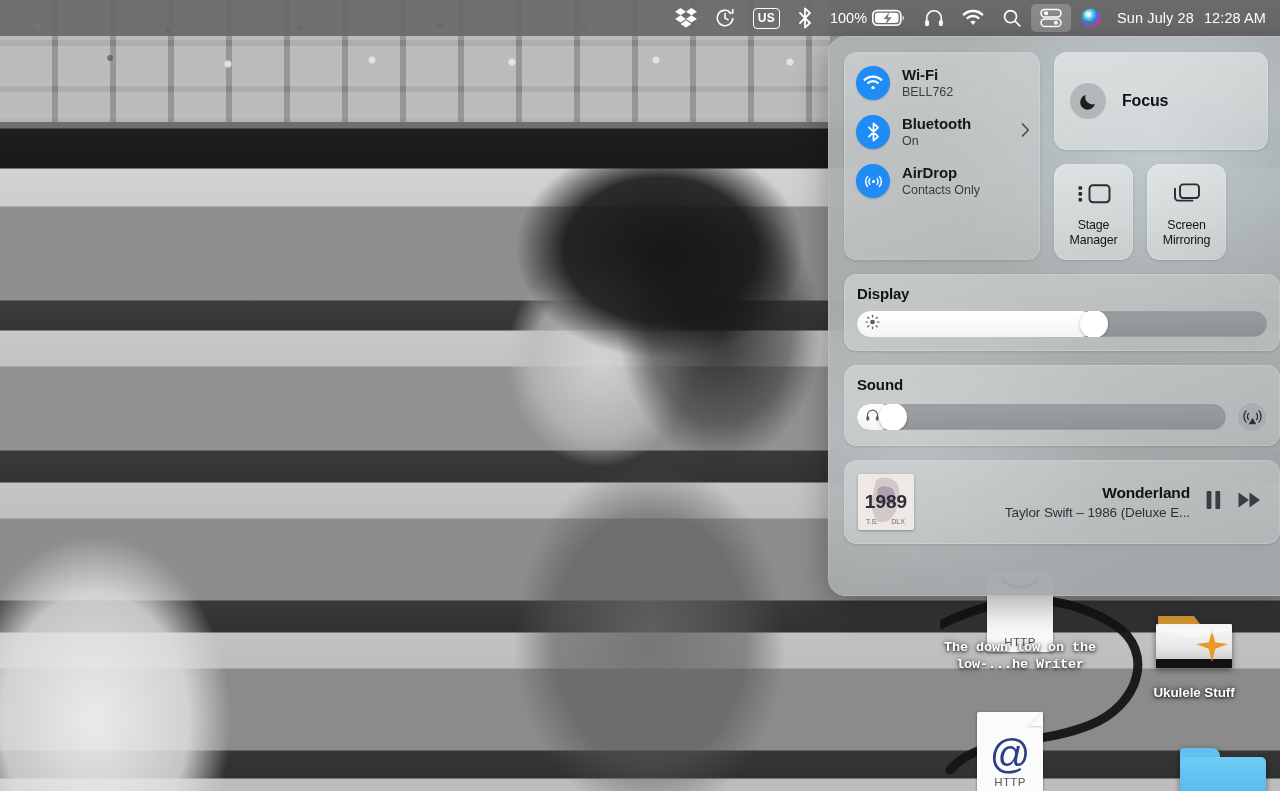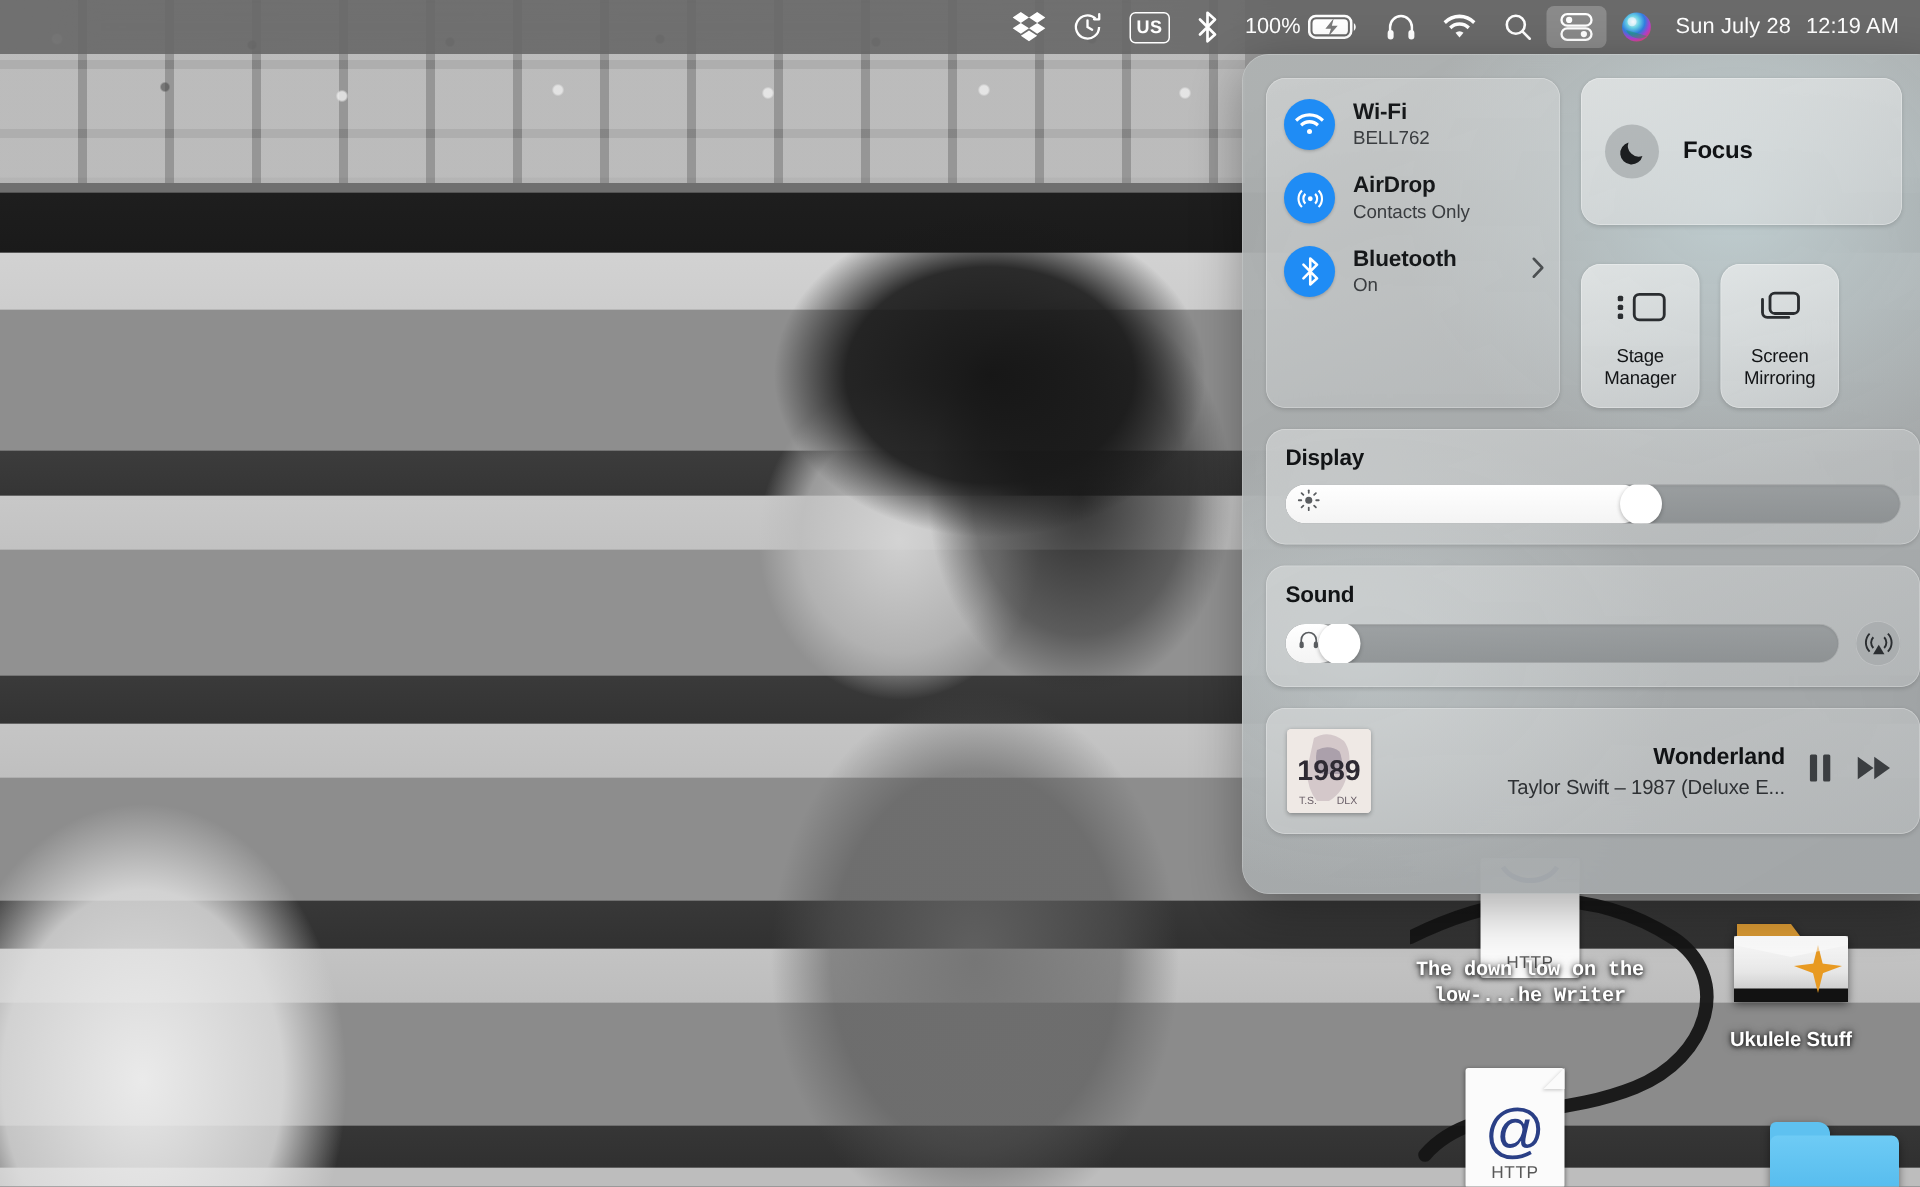--- a/index.html
+++ b/index.html
@@ -131,21 +131,21 @@
     background:#1f8cf5; flex:none;
     display:flex; align-items:center; justify-content:center;
     box-shadow:0 1px 2px rgba(0,0,0,.18);
   }
   .tgl-text { display:flex; flex-direction:column; line-height:1.12; min-width:0;}
   .tgl-title { font-size:15px; font-weight:700; color:#16181a; letter-spacing:-.1px;}
   .tgl-sub { font-size:12.5px; color:#3a3d40; margin-top:2px; letter-spacing:-.05px;}
   .chev { position:absolute; right:-2px; top:50%; transform:translateY(-50%); color:#4c5052; }
 
   
-  #rightcol { width:214px; display:flex; flex-direction:column; gap:26px; }
+  #rightcol { width:214px; display:flex; flex-direction:column; gap:14px; }
   #focus-tile {
     height:98px; padding:0 16px; display:flex; align-items:center; gap:16px;
     border-radius:13px;
     background:linear-gradient(160deg, rgba(234,236,236,.72), rgba(214,217,218,.58));
     box-shadow:0 1px 3px rgba(0,0,0,.14), 0 0 0 .5px rgba(255,255,255,.38) inset;
   }
   .focus-circle{
     width:36px; height:36px; border-radius:50%;
     background:rgba(150,154,156,.55);
     display:flex; align-items:center; justify-content:center; flex:none;
@@ -331,74 +331,74 @@
         </radialGradient>
       </defs>
       <circle cx="11" cy="11" r="9.6" fill="url(#sg)"></circle>
       <path d="M4 13 a9.6 9.6 0 0 0 14 4" fill="#1f9d55" opacity=".45"></path>
       <circle cx="8" cy="7.5" r="3" fill="#fff" opacity=".55"></circle>
     </svg>
   </div>
 
   <div id="clockgroup">
     <span class="mb-text">Sun July 28</span>
-    <span class="mb-text">12:19 AM</span>
+    <span class="mb-text">12:28 AM</span>
   </div>
 </div>
 
 <div id="cc">
 
   <div class="cc-row">
 
     <div class="module" id="toggles">
 
       <div class="toggle-row">
         <span class="tgl-icon">
           <svg width="20" height="16" viewBox="0 0 24 18" fill="#fff">
             <circle cx="12" cy="14.6" r="2"></circle>
             <path d="M12 8.1 a8.2 8.2 0 0 0 -5.9 2.5 l-1.7 -2 a10.8 10.8 0 0 1 15.2 0 l-1.7 2 A8.2 8.2 0 0 0 12 8.1 Z"></path>
             <path d="M12 2.6 a13.8 13.8 0 0 0 -9.9 4.2 L0.4 4.8 a16.4 16.4 0 0 1 23.2 0 l-1.7 2 A13.8 13.8 0 0 0 12 2.6 Z"></path>
           </svg>
         </span>
         <span class="tgl-text">
           <span class="tgl-title">Wi-Fi</span>
           <span class="tgl-sub">BELL762</span>
+        </span>
+      </div>
+
+      <div class="toggle-row">
+        <span class="tgl-icon">
+          <svg width="13" height="20" viewBox="0 0 14 22" fill="none" stroke="#fff" stroke-width="1.9" stroke-linejoin="round" stroke-linecap="round">
+            <path d="M2 6 L12 16 L7 20.5 L7 1.5 L12 6 L2 16"></path>
+          </svg>
+        </span>
+        <span class="tgl-text">
+          <span class="tgl-title">Bluetooth</span>
+          <span class="tgl-sub">On</span>
+        </span>
+        <span class="chev">
+          <svg width="9" height="15" viewBox="0 0 9 15" fill="none" stroke="#4c5052" stroke-width="1.7" stroke-linecap="round" stroke-linejoin="round">
+              <polyline points="1.5,1.5 7.2,7.5 1.5,13.5"></polyline>
+            </svg>
         </span>
       </div>
 
       <div class="toggle-row">
         <span class="tgl-icon">
           <svg width="21" height="21" viewBox="0 0 22 22" fill="none" stroke="#fff" stroke-width="1.5">
             <circle cx="11" cy="11" r="1.7" fill="#fff" stroke="none"></circle>
             <path d="M7.6 14.4 a4.8 4.8 0 0 1 0 -6.8"></path>
             <path d="M14.4 7.6 a4.8 4.8 0 0 1 0 6.8"></path>
             <path d="M5.2 16.8 a8.2 8.2 0 0 1 0 -11.6"></path>
             <path d="M16.8 5.2 a8.2 8.2 0 0 1 0 11.6"></path>
           </svg>
         </span>
         <span class="tgl-text">
           <span class="tgl-title">AirDrop</span>
           <span class="tgl-sub">Contacts Only</span>
-        </span>
-      </div>
-
-      <div class="toggle-row">
-        <span class="tgl-icon">
-          <svg width="13" height="20" viewBox="0 0 14 22" fill="none" stroke="#fff" stroke-width="1.9" stroke-linejoin="round" stroke-linecap="round">
-            <path d="M2 6 L12 16 L7 20.5 L7 1.5 L12 6 L2 16"></path>
-          </svg>
-        </span>
-        <span class="tgl-text">
-          <span class="tgl-title">Bluetooth</span>
-          <span class="tgl-sub">On</span>
-        </span>
-        <span class="chev">
-          <svg width="9" height="15" viewBox="0 0 9 15" fill="none" stroke="#4c5052" stroke-width="1.7" stroke-linecap="round" stroke-linejoin="round">
-              <polyline points="1.5,1.5 7.2,7.5 1.5,13.5"></polyline>
-            </svg>
         </span>
       </div>
     </div>
 
     <div id="rightcol">
 
       <div id="focus-tile">
         <span class="focus-circle">
           <svg width="19" height="19" viewBox="0 0 20 20" fill="#1c1e20">
             <path d="M16.8 12.6 A7.6 7.6 0 0 1 7 3.1 a7.9 7.9 0 1 0 9.8 9.5 Z"></path>
@@ -487,21 +487,21 @@
         <rect width="56" height="56" fill="#efe9e5"></rect>
         <path d="M18 6 q10 -6 20 2 q6 8 2 22 q-2 12 -12 18 H20 q-8 -10 -6 -24 Z" fill="#cfc2c6" opacity=".85"></path>
         <path d="M20 14 q8 -4 15 1 q3 7 1 15 H22 q-4 -8 -2 -16 Z" fill="#9a8f9e" opacity=".7"></path>
         <text x="28" y="34" font-family="'Liberation Sans',sans-serif" font-size="19" font-weight="700" fill="#2e2a33" text-anchor="middle">1989</text>
         <text x="14" y="50" font-family="'Liberation Sans',sans-serif" font-size="7" fill="#6a5f68" text-anchor="middle">T.S.</text>
         <text x="40" y="50" font-family="'Liberation Sans',sans-serif" font-size="7" fill="#6a5f68" text-anchor="middle">DLX</text>
       </svg>
     </div>
     <div class="np-meta">
       <span class="np-title">Wonderland</span>
-      <span class="np-sub">Taylor Swift – 1987 (Deluxe E...</span>
+      <span class="np-sub">Taylor Swift – 1986 (Deluxe E...</span>
     </div>
     <div class="np-ctrl">
       <span>
         <svg width="17" height="20" viewBox="0 0 17 20" fill="#3b3e41">
           <rect x="1.6" y="1" width="4.8" height="18" rx="1"></rect>
           <rect x="10.4" y="1" width="4.8" height="18" rx="1"></rect>
         </svg>
       </span>
       <span>
         <svg width="24" height="18" viewBox="0 0 24 18" fill="#3b3e41">

